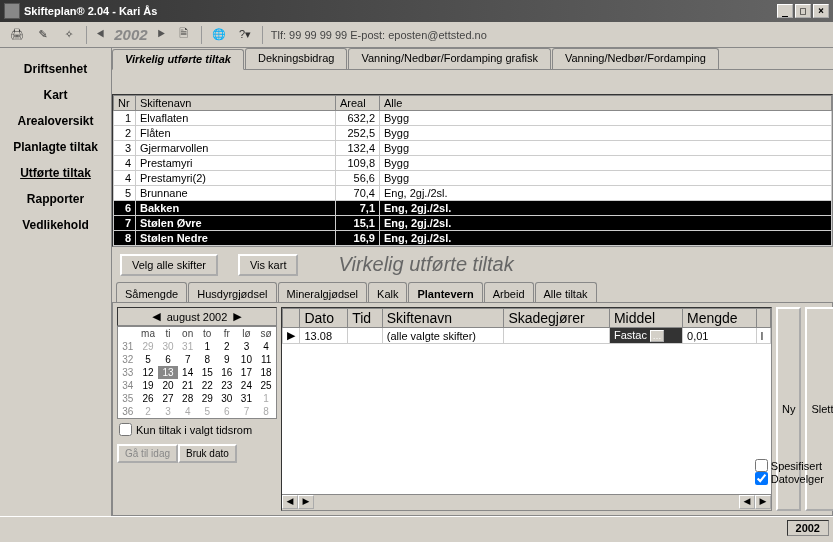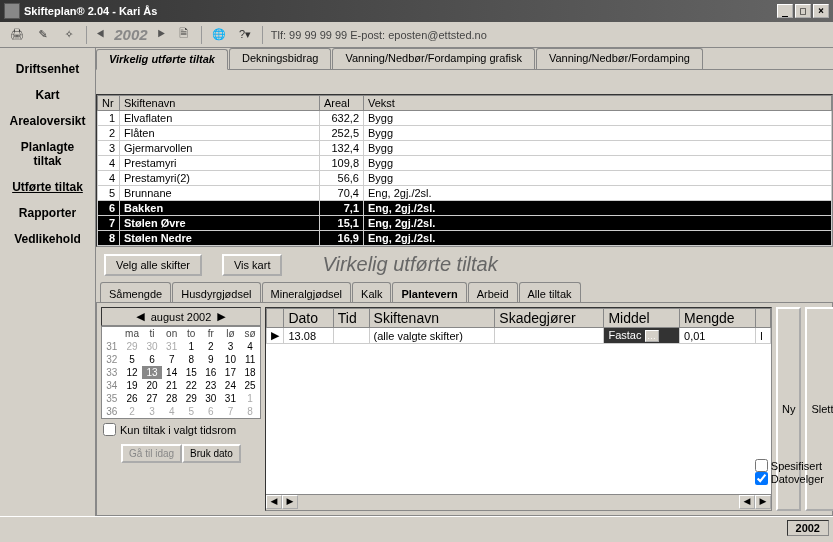--- a/index.html
+++ b/index.html
@@ -8,21 +8,21 @@
 .titlebar .icon { width: 16px; height: 16px; background: #888; border: 1px solid #555; margin-right: 4px; }
 .titlebar .spacer { flex: 1; }
 .titlebar .wbtn { width: 16px; height: 14px; background: #d4d0c8; border: 1px outset #fff; margin-left: 2px; text-align: center; line-height: 12px; font-size: 10px; font-family: monospace; color: #000; font-weight: bold; }
 .toolbar { height: 26px; background: #d4d0c8; border-bottom: 1px solid #888; display: flex; align-items: center; padding: 0 8px; gap: 8px; }
 .toolbar .tbtn { width: 18px; height: 18px; display: flex; align-items: center; justify-content: center; color: #333; }
 .toolbar .year { font-size: 15px; font-weight: bold; color: #888; font-style: italic; }
 .toolbar .arrow { font-size: 14px; color: #555; }
 .toolbar .sep { width: 1px; height: 18px; background: #999; }
 .toolbar .info { color: #444; }
 .main { display: flex; height: 468px; }
-.sidebar { width: 96px; background: #d4d0c8; border-right: 1px solid #888; padding: 8px 4px; }
+.sidebar { width: 112px; background: #d4d0c8; border-right: 1px solid #888; padding: 8px 4px; }
 .sidebar .item { padding: 6px 4px; text-align: center; font-weight: bold; font-size: 12px; color: #000; }
 .sidebar .item.active { text-decoration: underline; }
 .content { flex: 1; background: #d4d0c8; display: flex; flex-direction: column; }
 .tabs1 { display: flex; height: 22px; border-bottom: 1px solid #888; }
 .tabs1 .tab { padding: 3px 12px; border: 1px solid #888; border-bottom: none; background: #d4d0c8; margin-right: 1px; border-radius: 3px 3px 0 0; }
 .tabs1 .tab.active { background: #d4d0c8; font-weight: bold; font-style: italic; border-bottom: 1px solid #d4d0c8; position: relative; top: 1px; }
 .grid { background: #fff; border: 1px inset #888; margin-top: 24px; }
 .grid table { border-collapse: collapse; width: 100%; }
 .grid th { background: #d4d0c8; border: 1px solid #888; padding: 1px 4px; text-align: left; font-weight: normal; font-size: 11px; }
 .grid td { border: 1px solid #ccc; padding: 1px 4px; font-size: 11px; }
@@ -38,21 +38,21 @@
 .calpanel { width: 160px; }
 .calhead { display: flex; align-items: center; justify-content: center; background: #d4d0c8; border: 1px inset #888; padding: 2px; }
 .calhead .nav { padding: 0 6px; }
 .caltable { border-collapse: collapse; width: 100%; background: #fff; border: 1px inset #888; }
 .caltable th { font-size: 10px; font-weight: normal; padding: 1px; color: #444; }
 .caltable td { font-size: 10px; text-align: center; padding: 1px 2px; }
 .caltable td.wk { color: #888; }
 .caltable td.other { color: #aaa; }
 .caltable td.today { background: #888; color: #fff; }
 .checkrow { padding: 4px 2px; display: flex; align-items: center; gap: 4px; }
-.calbtns { display: flex; padding-top: 4px; justify-content: center; }
+.calbtns { display: flex; padding-top: 4px; }
 .calbtns .btn { border: 2px outset #fff; background: #d4d0c8; padding: 2px 6px; font-size: 10px; }
 .calbtns .btn.disabled { color: #888; }
 .detailgrid { flex: 1; background: #fff; border: 1px inset #888; position: relative; }
 .detailgrid table { border-collapse: collapse; width: 100%; }
 .detailgrid th { background: #d4d0c8; border: 1px solid #888; padding: 1px 4px; text-align: left; font-weight: normal; font-size: 14px; }
 .detailgrid td { border: 1px solid #ccc; padding: 1px 4px; font-size: 11px; height: 16px; }
 .detailgrid td.selcell { background: #333; color: #fff; }
 .detailgrid .scrollbar { position: absolute; bottom: 0; left: 0; right: 0; height: 16px; background: #d4d0c8; border-top: 1px solid #888; display: flex; justify-content: space-between; }
 .detailgrid .scrollbar .sbtn { width: 16px; height: 14px; border: 1px outset #fff; text-align: center; font-size: 9px; }
 .rightbtns { width: 52px; display: flex; flex-direction: row; gap: 4px; }
@@ -111,21 +111,21 @@
       <div class="tab">Vanning/Nedbør/Fordamping</div>
     </div>
 
     <div class="grid">
       <table>
         <tbody>
             <tr>
           <th style="width:22px">Nr</th>
           <th style="width:200px">Skiftenavn</th>
           <th style="width:44px">Areal</th>
-          <th>Vekst</th>
+          <th>Alle</th>
         </tr>
         </tbody>
           <tbody id="gridbody">
             <tr>
               <td class="num">1</td>
               <td>Elvaflaten</td>
               <td class="num">632,2</td>
               <td>Bygg</td>
             </tr>
             <tr>

